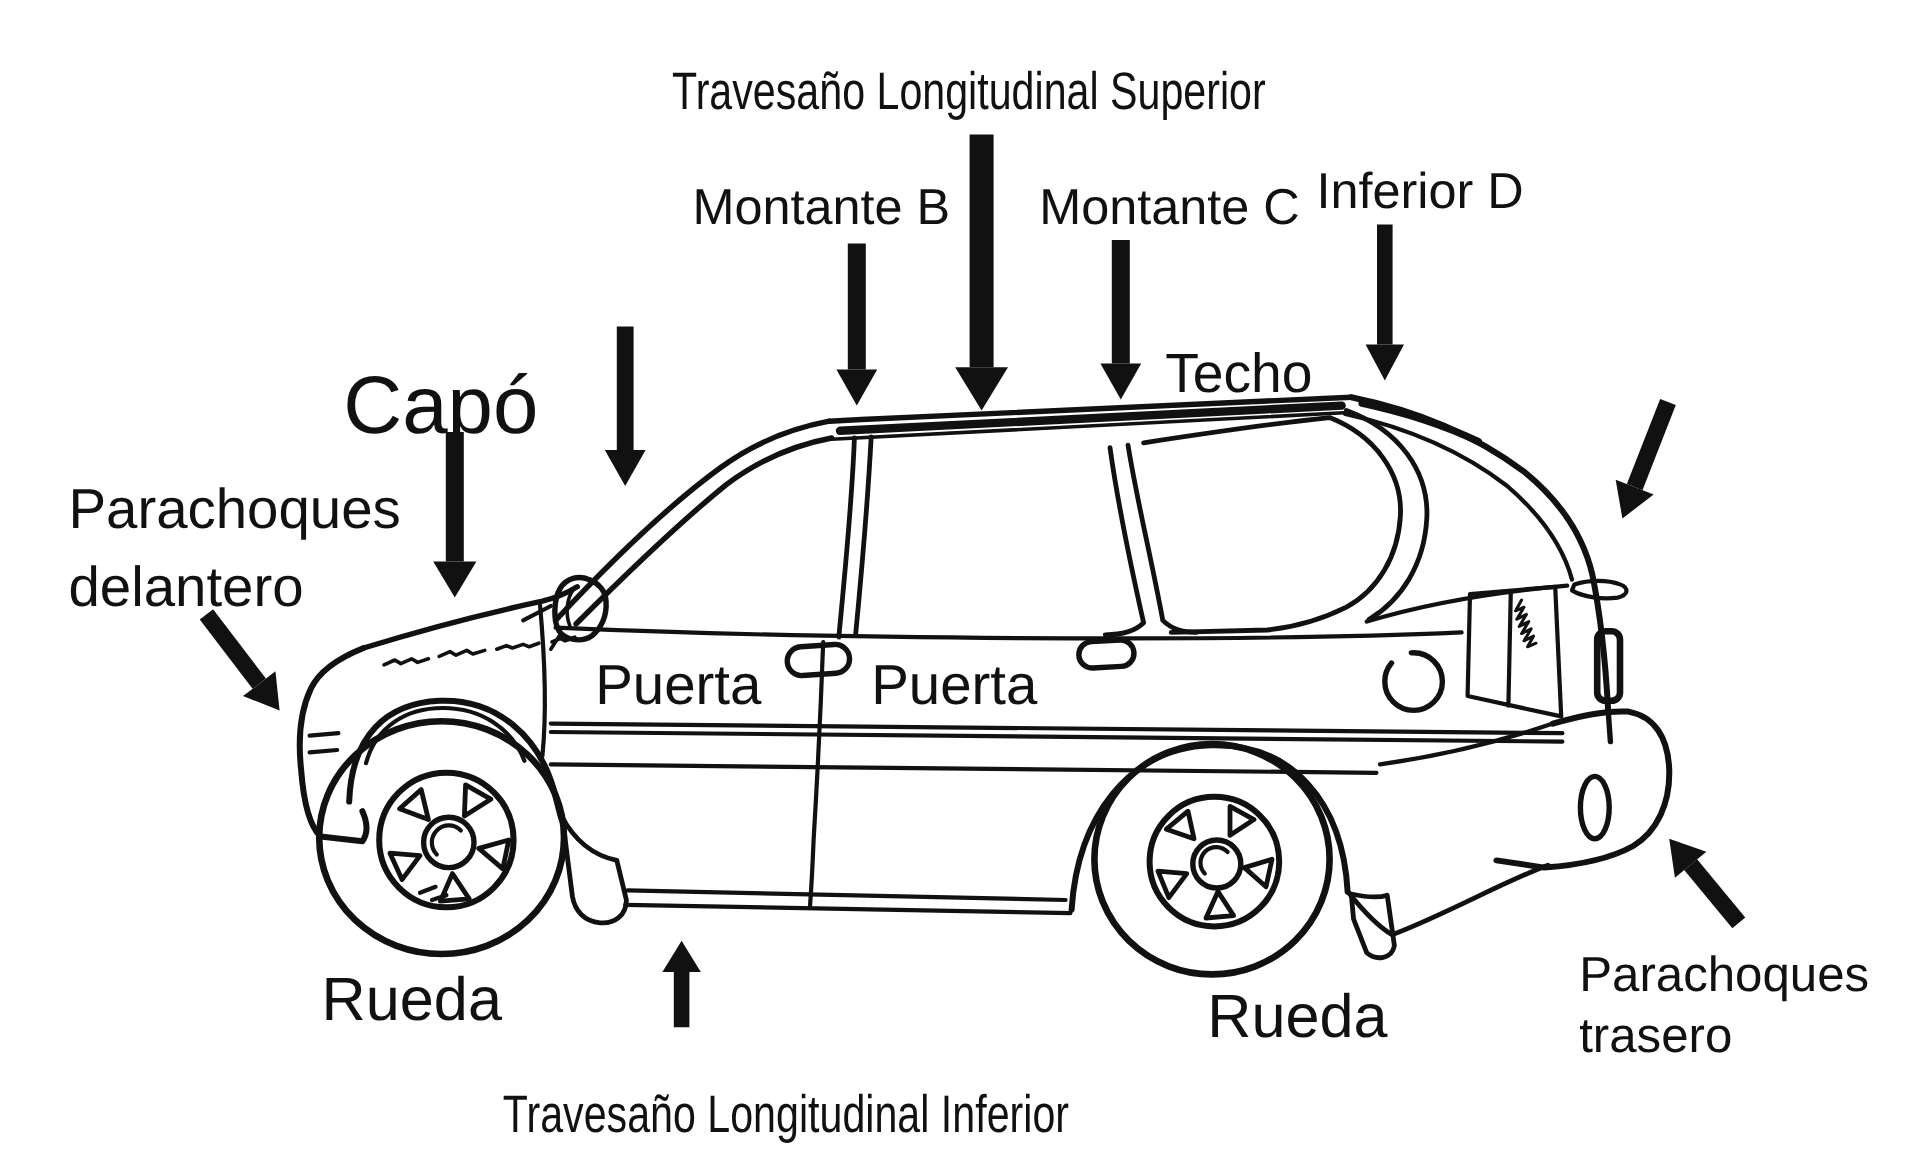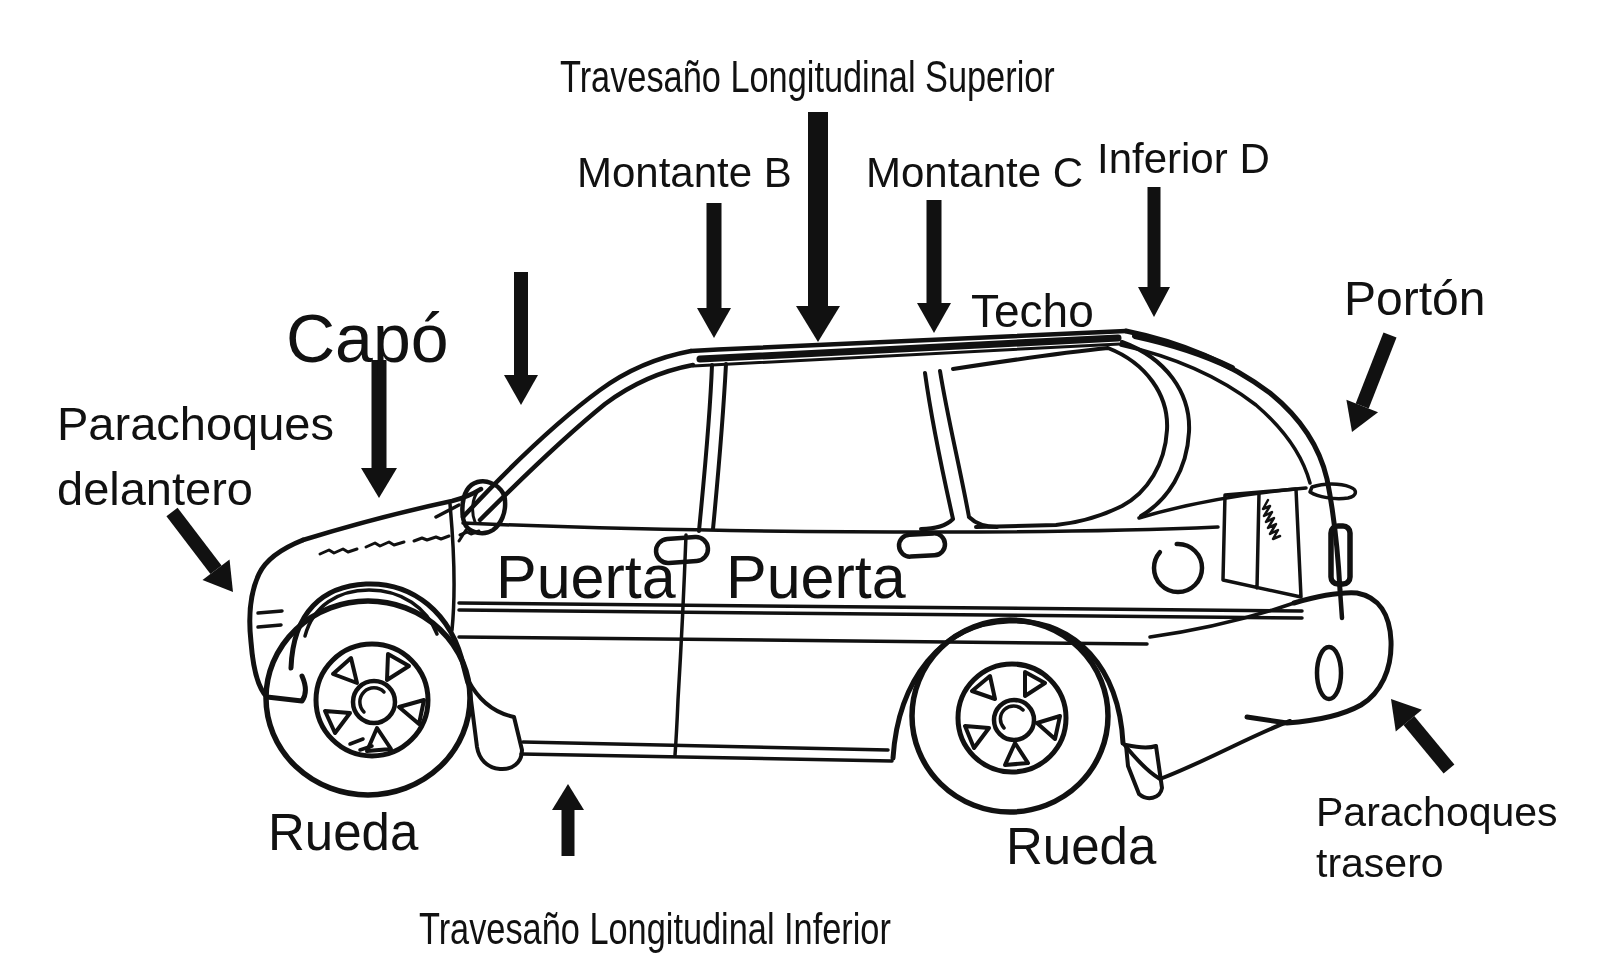--- a/index.html
+++ b/index.html
@@ -6,21 +6,21 @@
   .stage{position:relative;width:1600px;height:960px;background:#ffffff;
          font-family:"Liberation Sans","DejaVu Sans",sans-serif;padding-left:32px;}
   .stage svg{position:absolute;left:0;top:0;}
   .lbl{position:absolute;color:#111111;line-height:1;white-space:pre-line;
        -webkit-font-smoothing:antialiased;}
   .condensed{transform:scaleX(0.78);transform-origin:left top;white-space:nowrap;}
   .f41{font-size:41px;line-height:1.25;}
   .f42{font-size:42px;}
   .f44{font-size:44px;}
   .f46{font-size:46px;text-align:center;}
-  .f47{font-size:61px;}
+  .f47{font-size:47px;}
   .f47m{font-size:47px;line-height:1.38;}
   .f48{font-size:48px;}
   .f51{font-size:51px;margin-left:20px;}
   .f54{font-size:68px;}
 </style>
 </head>
 <body>
 
 <div class="stage">
 
@@ -138,21 +138,20 @@
   </svg>
 
   <div class="lbl condensed f44" style="left:560px;top:55px">Travesaño Longitudinal Superior</div>
   <div class="lbl f42" style="left:577px;top:152px">Montante B</div>
   <div class="lbl f42" style="left:866px;top:152px">Montante C</div>
   <div class="lbl f42" style="left:1097px;top:138px">Inferior D</div>
   <div class="lbl f54" style="left:286px;top:304px">Capó</div>
   <div class="lbl f47m" style="left:57px;top:392px">Parachoques
 delantero</div>
   <div class="lbl f46" style="left:971px;top:288px">Techo</div>
-  <div class="lbl f48" style="left:1344px;top:275px">Portón</div>
   <div class="lbl f47" style="left:496px;top:547px">Puerta</div>
   <div class="lbl f47" style="left:726px;top:547px">Puerta</div>
   <div class="lbl f51" style="left:248px;top:807px">Rueda</div>
   <div class="lbl f51" style="left:986px;top:821px">Rueda</div>
   <div class="lbl condensed f44" style="left:419px;top:907px">Travesaño Longitudinal Inferior</div>
   <div class="lbl f41" style="left:1316px;top:787px">Parachoques
 trasero</div>
 </div>
 
 </body></html>

